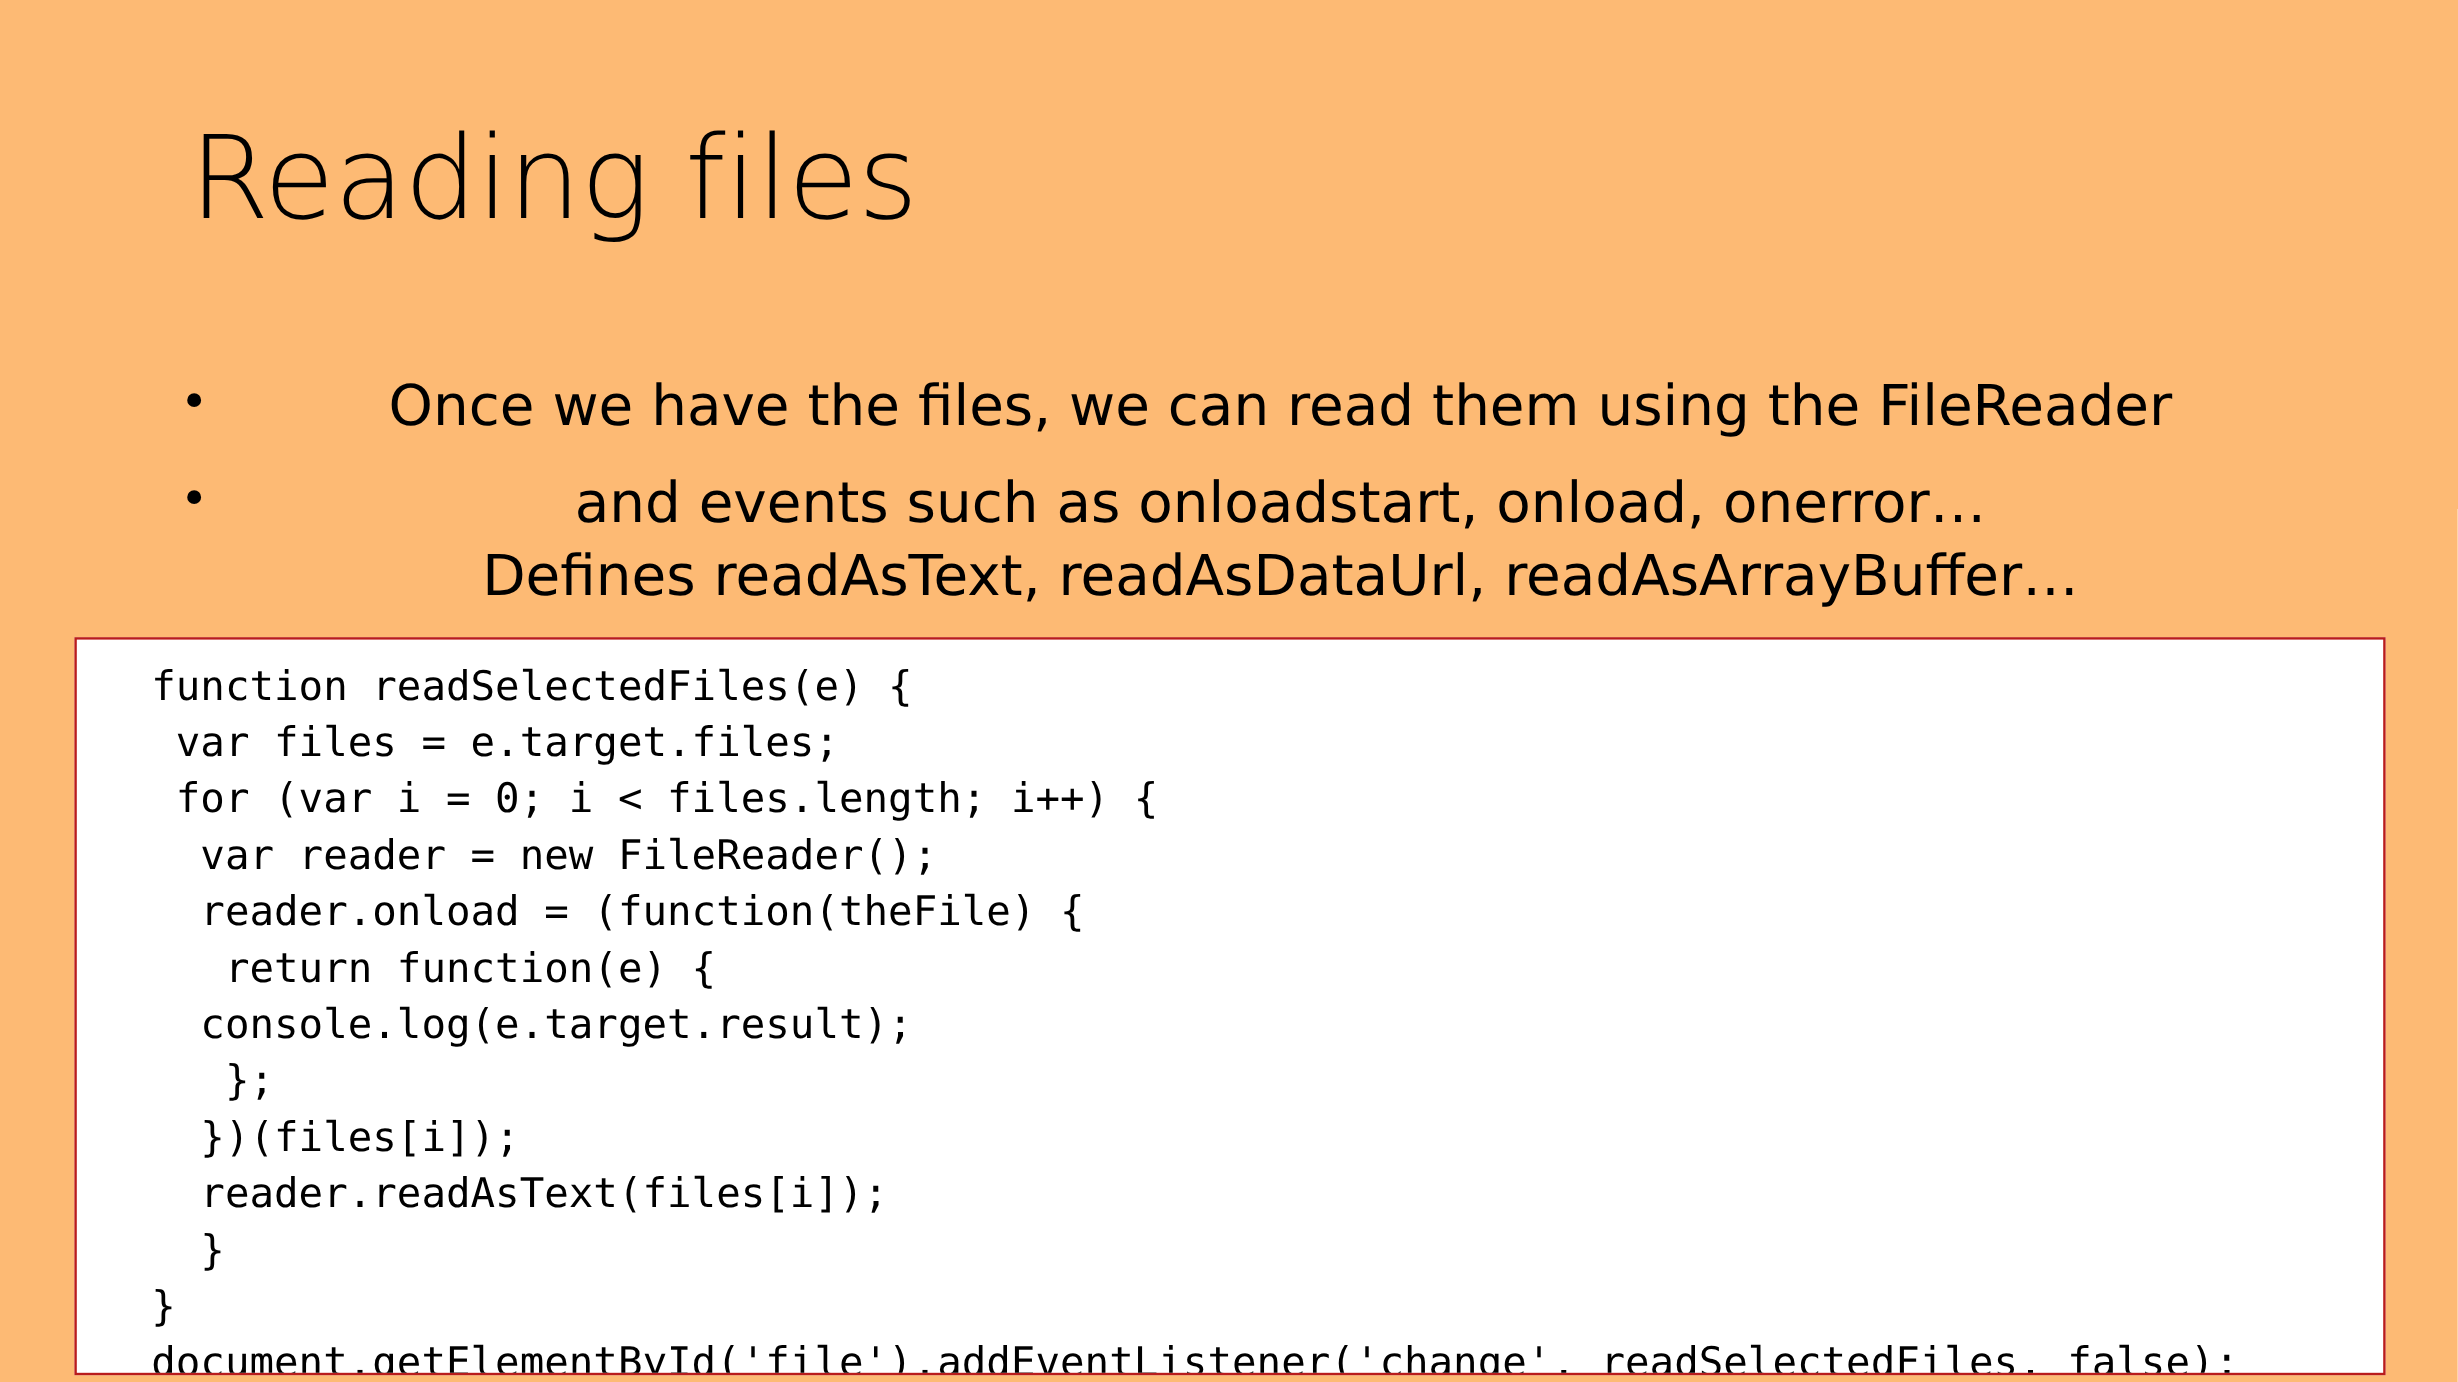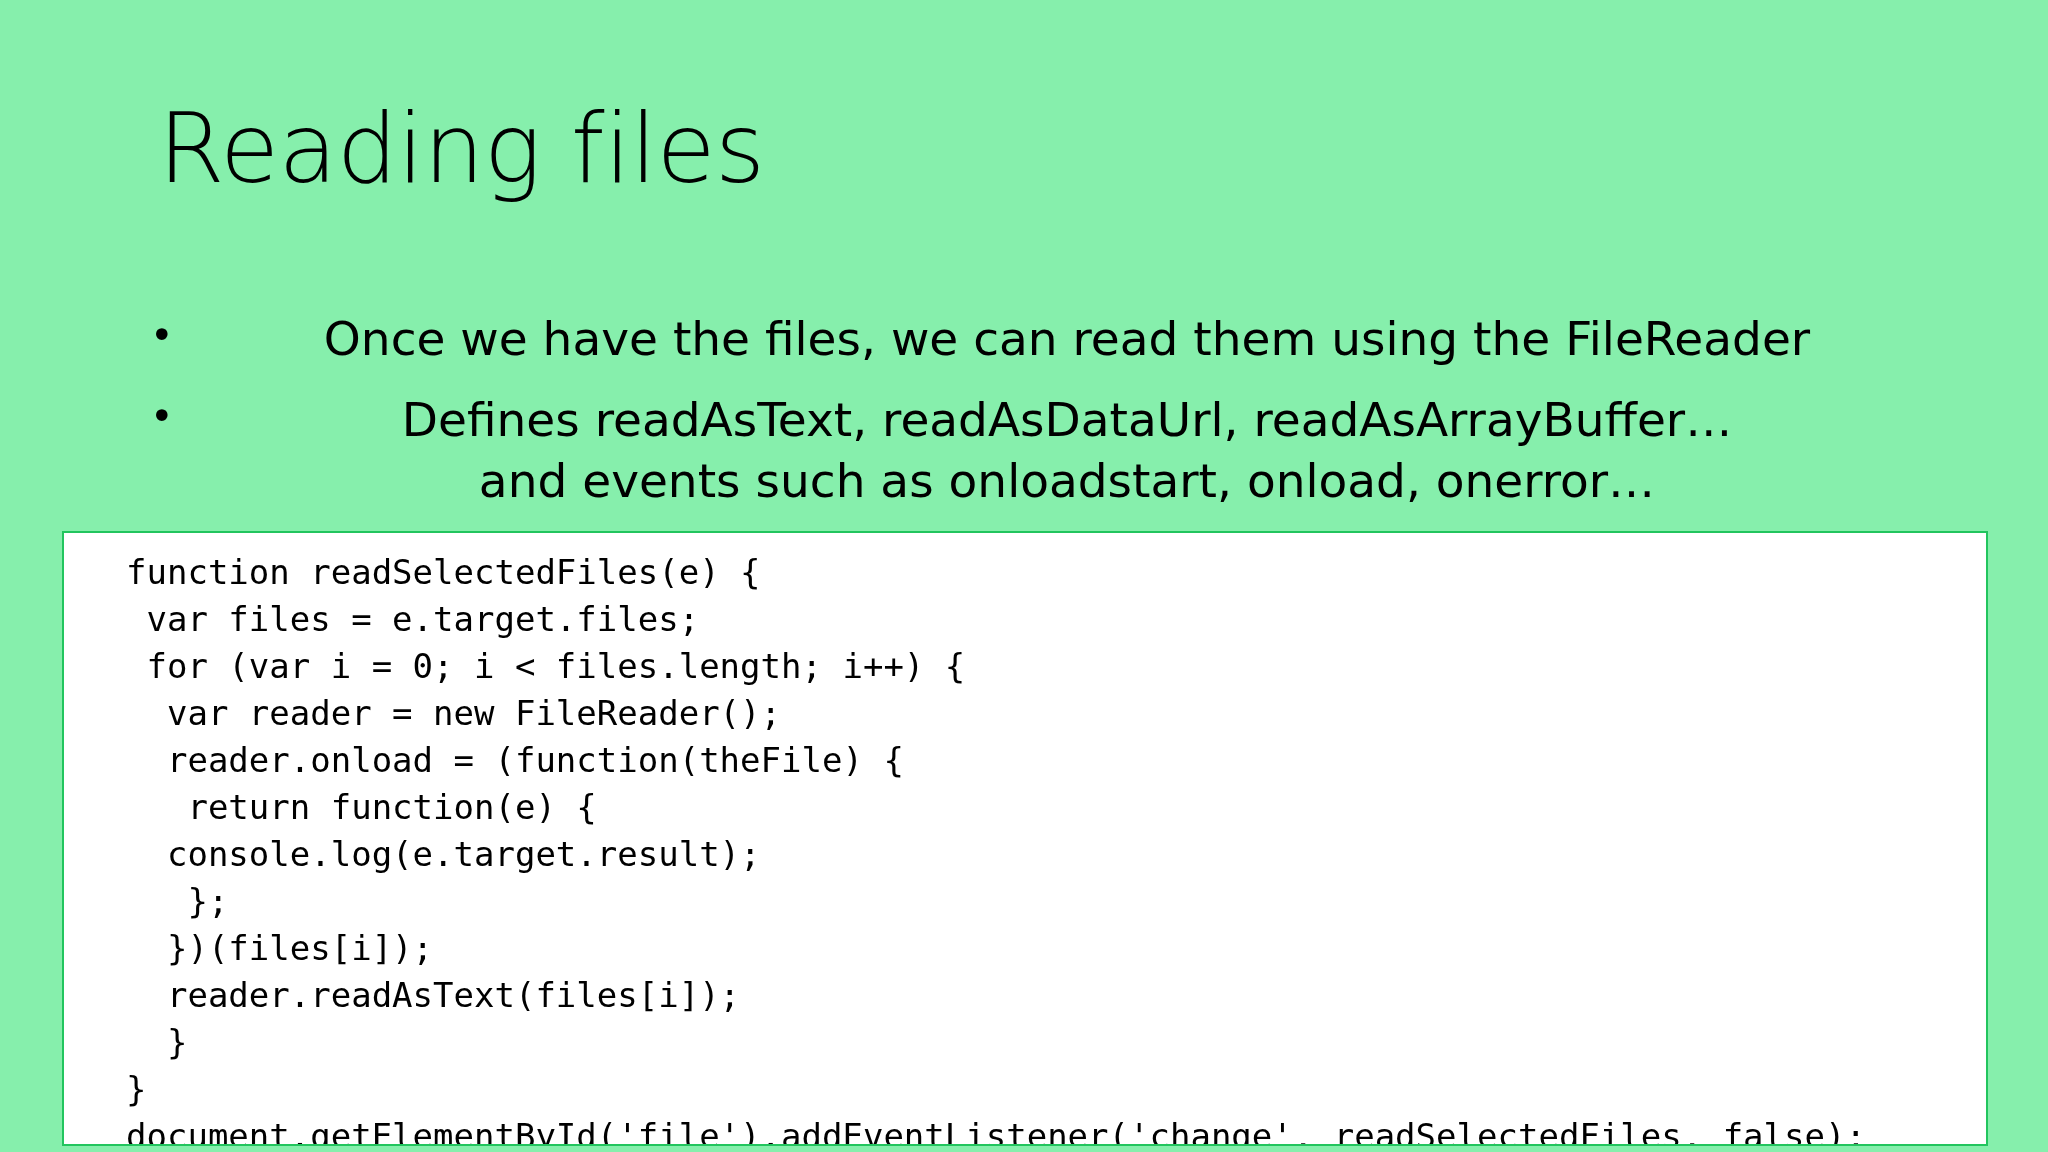--- a/index.html
+++ b/index.html
@@ -11,21 +11,21 @@
     height: 1152px;
     background: #ffffff;
     font-family: "Liberation Sans", sans-serif;
     overflow: hidden;
     position: relative;
   }
 
   .slide {
     position: absolute;
     inset: 0;
-    background: #86efac;
+    background: #fdba74;
     text-decoration: underline;
   }
 
   
   .slide-title {
     position: absolute;
     left: 158px;
     top: 96px;
     font-family: "DejaVu Sans", sans-serif;
     font-size: 96px;
@@ -73,21 +73,21 @@
   }
 
   
   .code-box {
     position: absolute;
     left: 62px;
     top: 531px;
     width: 1926px;
     height: 615px;
     box-sizing: border-box;
-    border: 2px solid #22c55e;
+    border: 2px solid #b91c1c;
     background: #ffffff;
     overflow: hidden;
   }
 
   .code-pre {
     margin: 0;
     padding: 16px 0 0 62px;
     font-family: "DejaVu Sans Mono", monospace;
     font-size: 34px;
     line-height: 47px;
@@ -114,22 +114,22 @@
     <div class="bullet-row">
       <span class="bullet-dot">•</span>
       <span class="bullet-text">
         <span class="sub-line">Once we have the files, we can read them using the FileReader</span>
       </span>
     </div>
 
     <div class="bullet-row">
       <span class="bullet-dot">•</span>
       <span class="bullet-text">
+        <span class="sub-line">and events such as onloadstart, onload, onerror…</span>
         <span class="sub-line">Defines readAsText, readAsDataUrl, readAsArrayBuffer…</span>
-        <span class="sub-line">and events such as onloadstart, onload, onerror…</span>
       </span>
     </div>
 
   </div>
 
   <div class="code-box">
     <pre class="code-pre"><span class="code-line">function readSelectedFiles(e) {</span><span class="code-line"> var files = e.target.files;</span><span class="code-line"> for (var i = 0; i &lt; files.length; i++) {</span><span class="code-line">  var reader = new FileReader();</span><span class="code-line">  reader.onload = (function(theFile) {</span><span class="code-line">   return function(e) {</span><span class="code-line">  console.log(e.target.result);</span><span class="code-line">   };</span><span class="code-line">  })(files[i]);</span><span class="code-line">  reader.readAsText(files[i]);</span><span class="code-line">  }</span><span class="code-line">}</span><span class="code-line">document.getElementById('file').addEventListener('change', readSelectedFiles, false);</span></pre>
   </div>
 
 </div>

